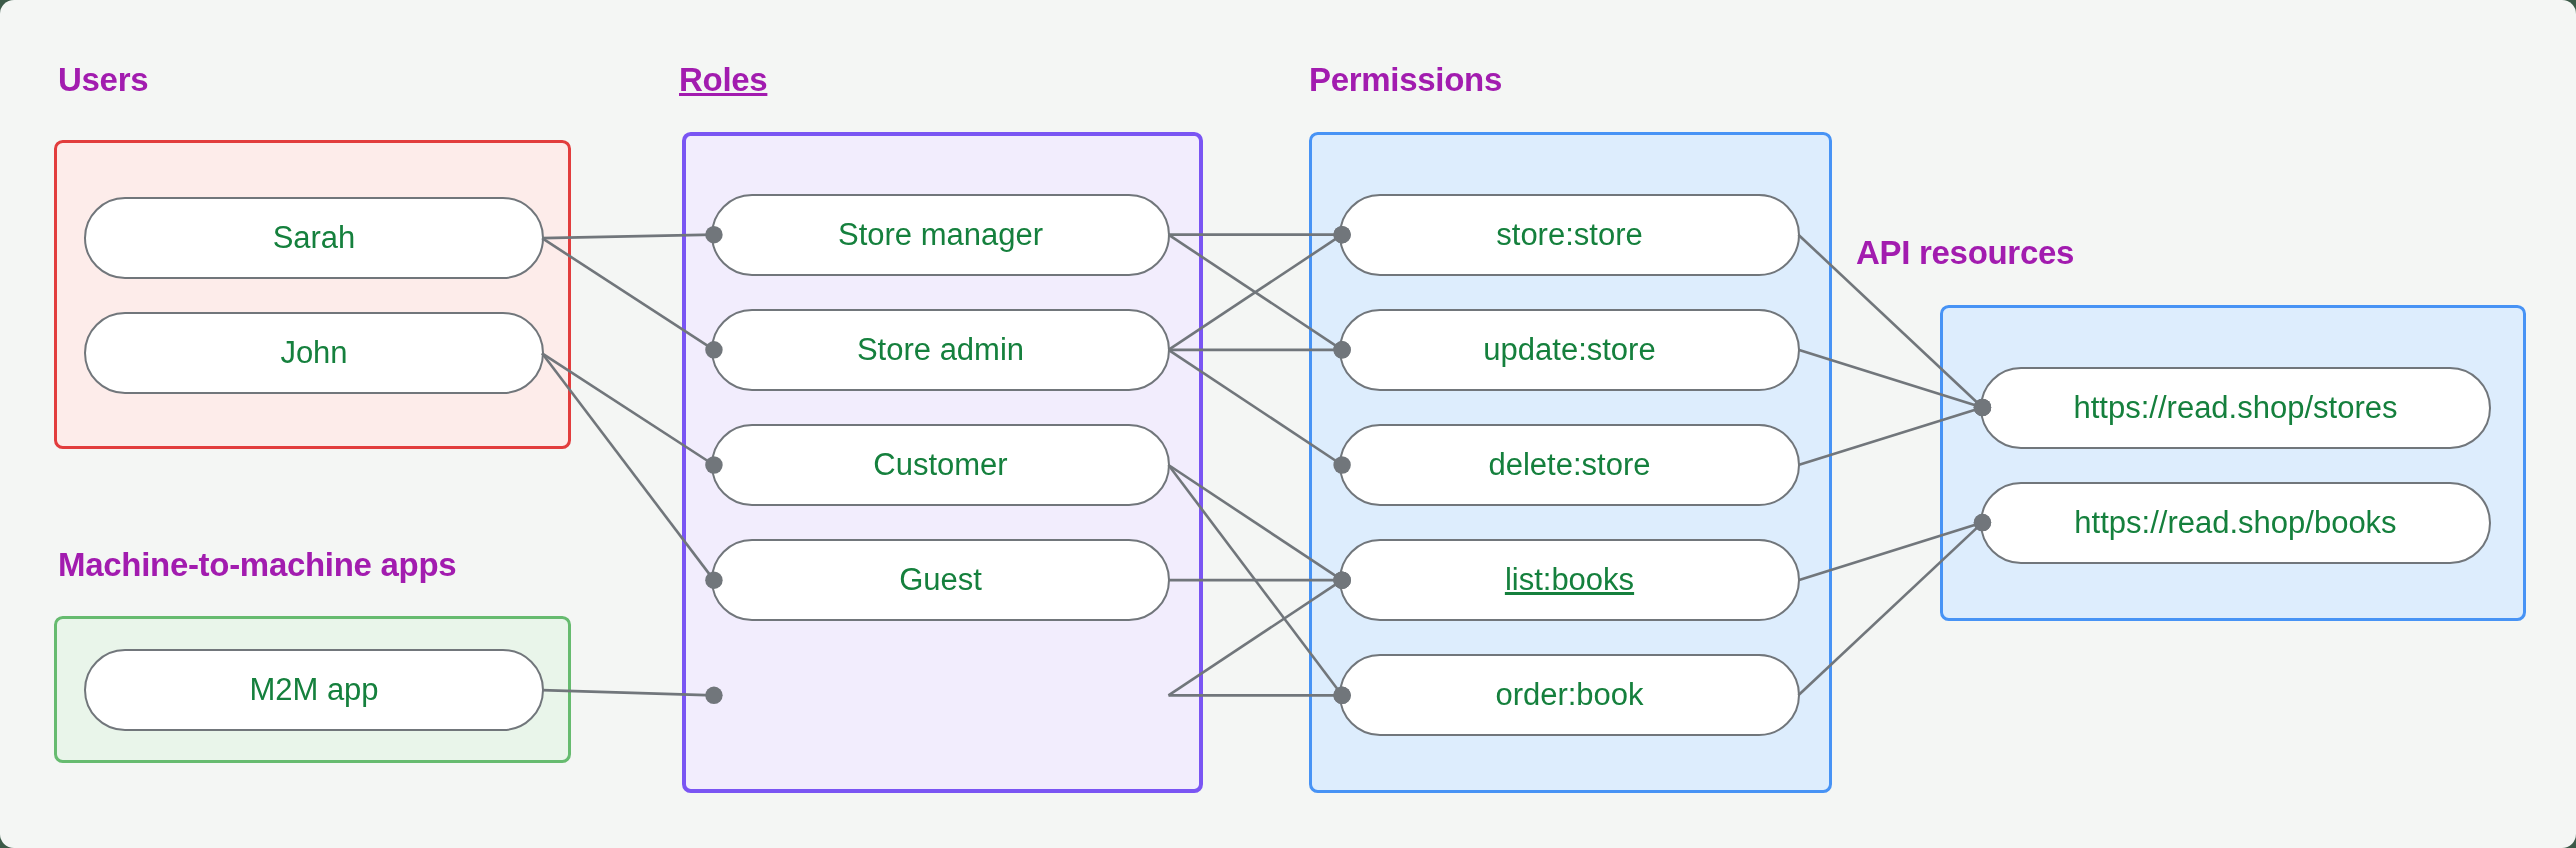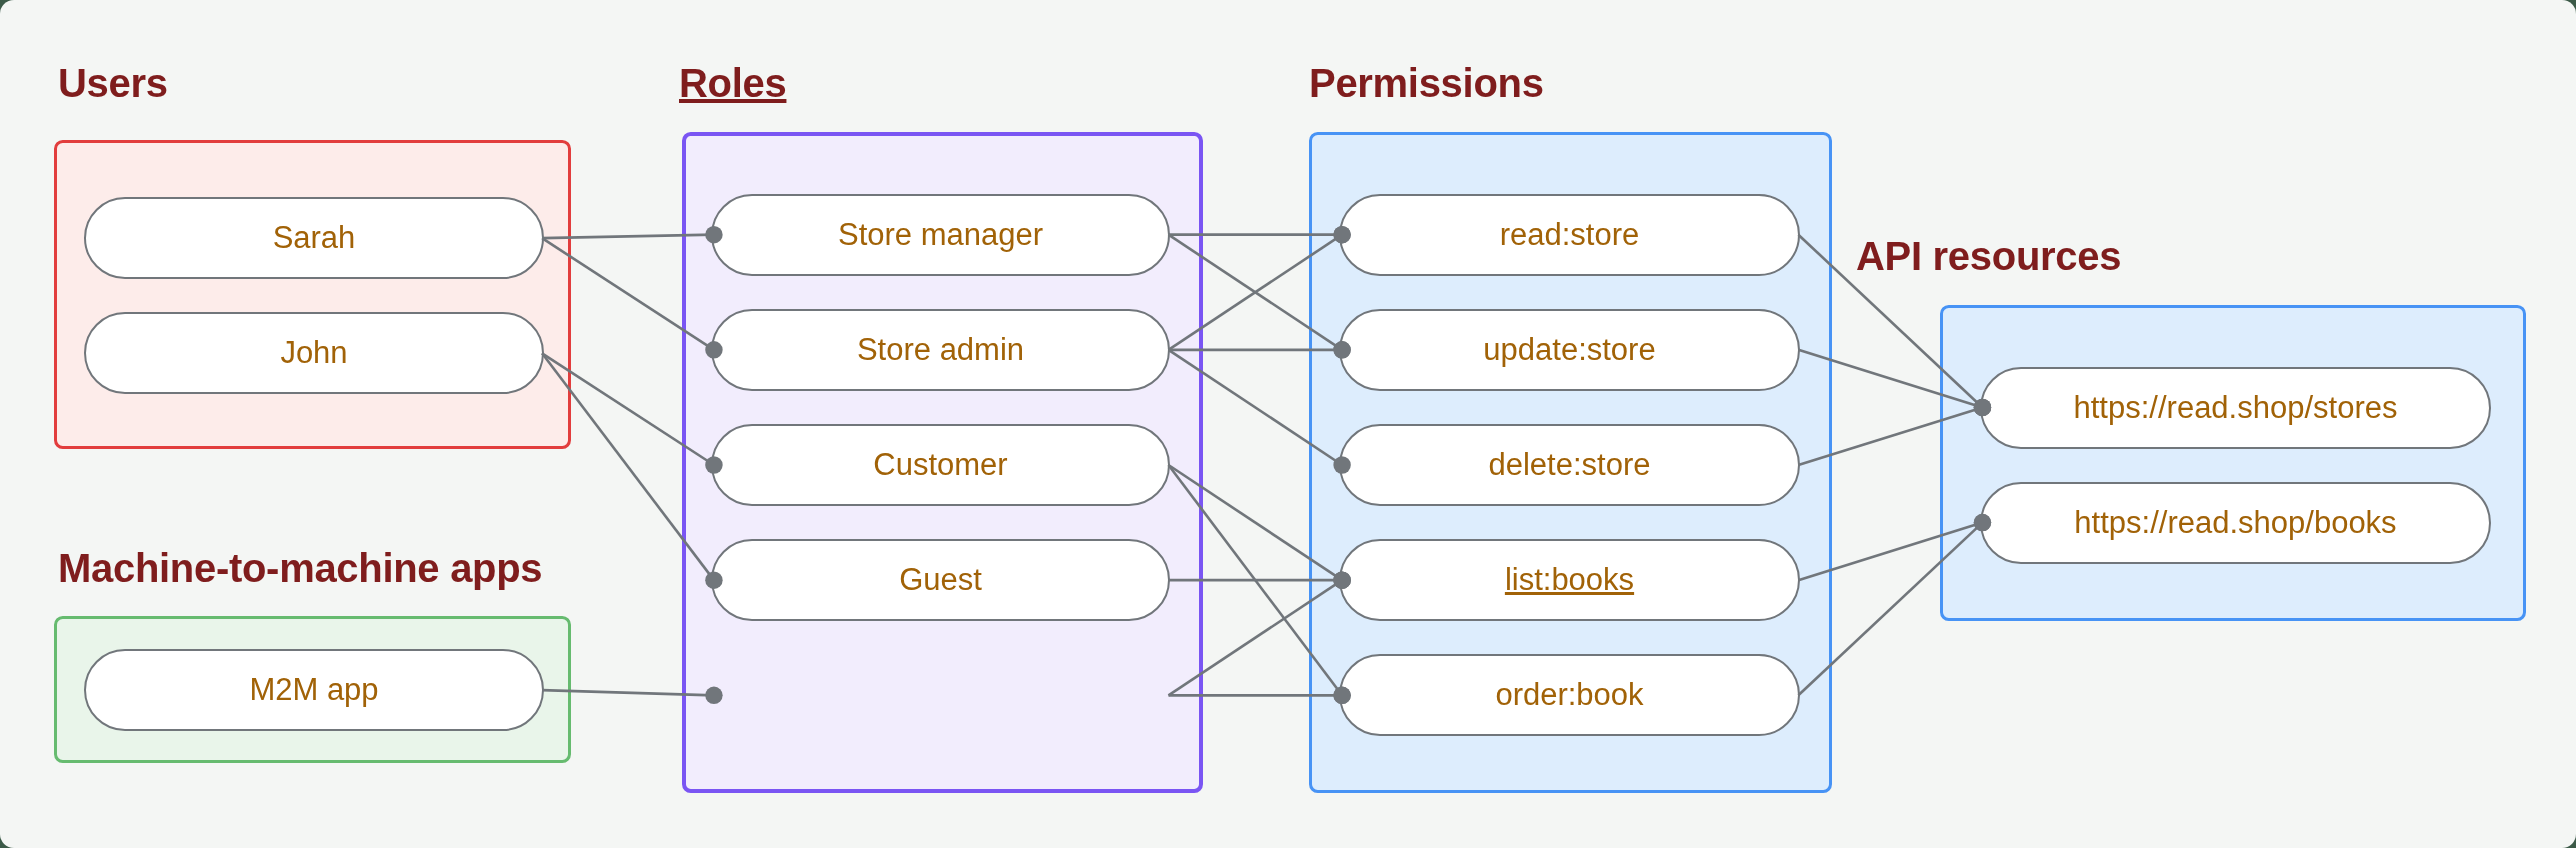--- a/index.html
+++ b/index.html
@@ -11,23 +11,23 @@
   #frame {
     position: relative;
     width: 2576px;
     height: 848px;
     background: #f4f6f4;
     border-radius: 14px;
     overflow: hidden;
   }
   .group-title {
     position: absolute;
-    font-size: 40px;
+    font-size: 33px;
     font-weight: 600;
-    color: #7f1d1d;
+    color: #a21caf;
     letter-spacing: -0.3px;
     white-space: nowrap;
   }
   .group-box {
     position: absolute;
     box-sizing: border-box;
     border-radius: 8.7px;
     border-style: solid;
   }
   .group-box.users       { border-width: 3.5px; border-color: var(--users_border);       background: var(--users_fill); }
@@ -39,21 +39,21 @@
     position: absolute;
     box-sizing: border-box;
     height: 82px;
     background: #ffffff;
     border: 2.6px solid var(--node_border);
     border-radius: 42px;
     display: flex;
     align-items: center;
     justify-content: center;
     font-size: 31px;
-    color: #a16207;
+    color: #15803d;
     white-space: nowrap;
   }
   #edges {
     position: absolute;
     left: 0;
     top: 0;
     pointer-events: none;
   }
 </style>
 </head>
@@ -91,21 +91,21 @@
     <span>Store manager</span>
   </div>
   <div class="pill" style="left:711px; top:424px; width:459px;">
     <span>Customer</span>
   </div>
   <div class="pill" style="left:711px; top:539px; width:459px;">
     <span>Guest</span>
   </div>
 
   <div class="pill" style="left:1339px; top:194px; width:461px;">
-    <span>read:store</span>
+    <span>store:store</span>
   </div>
   <div class="pill" style="left:1339px; top:309px; width:461px;">
     <span>update:store</span>
   </div>
   <div class="pill" style="left:1339px; top:424px; width:461px;">
     <span>delete:store</span>
   </div>
   <div class="pill" style="left:1339px; top:539px; width:461px;text-decoration:underline;">
     <span>list:books</span>
   </div>

